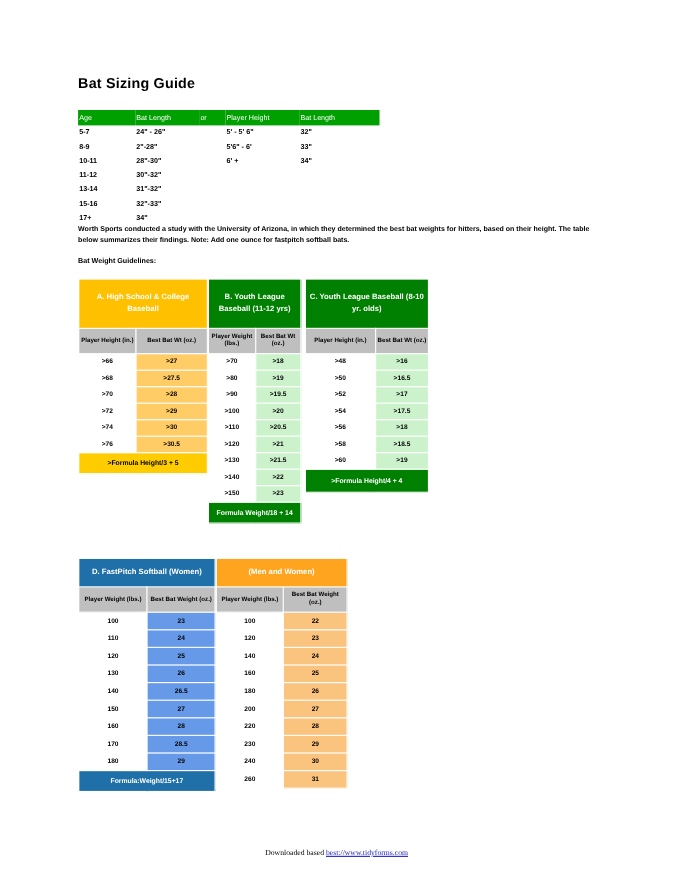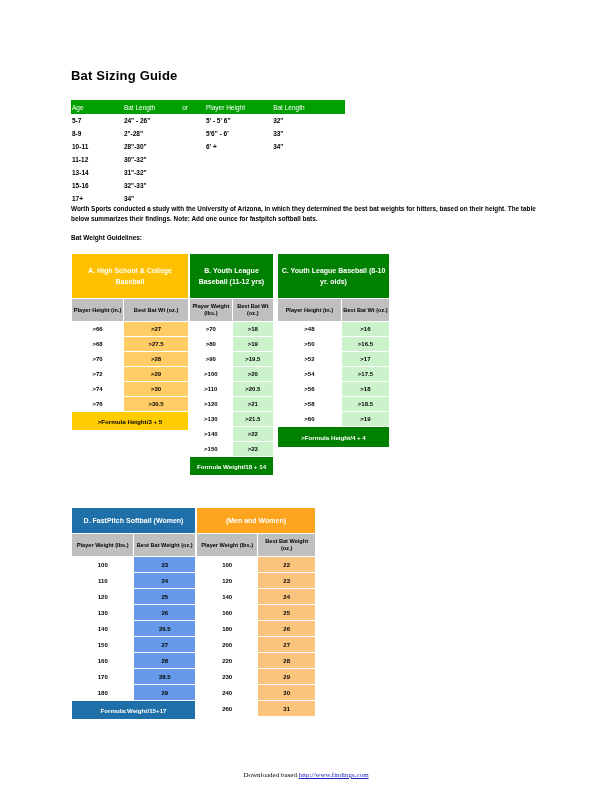--- a/index.html
+++ b/index.html
@@ -407,16 +407,16 @@
           <td class="val">30</td>
         </tr>
     <tr class="rr">
           <td class="plain">260</td>
           <td class="val">31</td>
         </tr>
   </tbody>
     </table>
 
   <div class="footer">
-    <span>Downloaded based </span><a href="#">http://www.findings.com</a>
+    <span>Downloaded based </span><a href="#">best://www.tidyforms.com</a>
   </div>
 
 </div>
 
 </body></html>

